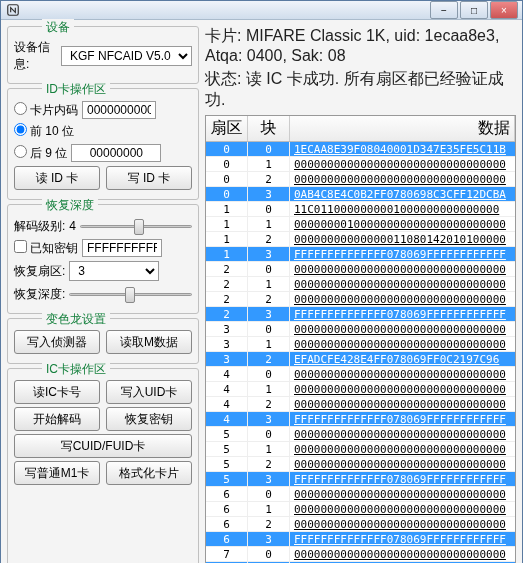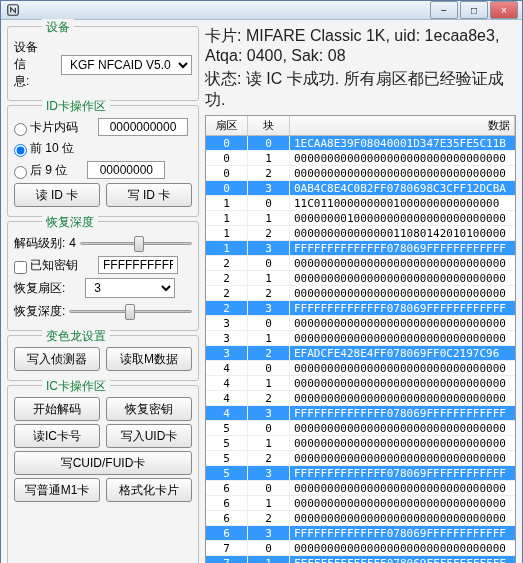--- a/index.html
+++ b/index.html
@@ -8,45 +8,45 @@
 .titlebar { height: 24px; background: linear-gradient(to bottom, #f0f4fa, #d0ddec); display: flex; align-items: center; justify-content: space-between; padding: 0 4px; border-bottom: 1px solid #aabbcc; }
 .titlebar-icon { width: 16px; height: 16px; display: flex; align-items: center; justify-content: center; color: #333; }
 .win-controls { display: flex; gap: 0; }
 .win-btn { width: 28px; height: 18px; background: linear-gradient(to bottom, #f0f4fa, #d0ddec); border: 1px solid #8899aa; border-radius: 2px; font-size: 10px; display: flex; align-items: center; justify-content: center; margin-left: 2px; cursor: pointer; }
 .win-btn.close { background: linear-gradient(to bottom, #e88, #c55); color: #fff; }
 .content { flex: 1; display: flex; padding: 6px; gap: 6px; background: #f4f4f4; }
 .left-col { width: 192px; display: flex; flex-direction: column; gap: 4px; }
 .right-col { flex: 1; display: flex; flex-direction: column; gap: 2px; }
 .group { border: 1px solid #c0c0c0; border-radius: 3px; padding: 8px 6px 6px; position: relative; background: #f4f4f4; }
 .group-title { position: absolute; top: -8px; left: 6px; background: #f4f4f4; padding: 0 4px; color: #15803d; margin-left: 28px; }
-.row { display: flex; align-items: center; margin: 4px 0; gap: 20px; }
-.row label { display: flex; align-items: flex-end; gap: 3px; }
+.row { display: flex; align-items: center; margin: 4px 0; gap: 4px; }
+.row label { display: flex; align-items: flex-start; gap: 3px; }
 select, input[type=text] { font-size: 12px; padding: 1px 4px; border: 1px solid #999; background: #fff; }
 select { height: 20px; }
 input[type=text] { height: 18px; text-align: center; }
 .btn { height: 24px; padding: 0 8px; background: linear-gradient(to bottom, #fefefe, #e4e4e4); border: 1px solid #888; border-radius: 3px; font-size: 12px; cursor: pointer; display: inline-flex; align-items: center; justify-content: center; }
 .btn-row { display: flex; gap: 6px; margin: 3px 0; border-radius: 9px; }
 .btn-row .btn { flex: 1; }
 .slider-row { display: flex; align-items: center; gap: 4px; margin: 4px 0; }
 .slider { flex: 1; height: 18px; position: relative; }
 .slider-track { position: absolute; top: 8px; left: 0; right: 0; height: 3px; background: #ccc; border: 1px solid #999; border-radius: 2px; }
 .slider-thumb { position: absolute; top: 2px; width: 10px; height: 16px; background: linear-gradient(to bottom, #f4f4f4, #d0d0d0); border: 1px solid #888; border-radius: 2px; }
 .status-line { font-size: 16px; color: #222; margin-bottom: 2px; }
 .table-wrap { flex: 1; border: 1px solid #999; background: #fff; overflow: hidden; display: flex; flex-direction: column; }
-.thead { display: flex; background: linear-gradient(to bottom, #fdfdfd, #ececec); border-bottom: 1px solid #bbb; font-size: 11px; }
+.thead { display: flex; background: linear-gradient(to bottom, #fdfdfd, #ececec); border-bottom: 1px solid #bbb; font-size: 16px; }
 .th { padding: 2px 4px; border-right: 1px solid #ccc; }
 .th1 { width: 42px; text-align: center; }
 .th2 { width: 42px; text-align: center; }
 .th3 { flex: 1; text-align: right; }
 .tbody { flex: 1; overflow-y: auto; font-family: Consolas, monospace; font-size: 11px; }
 .tr { display: flex; border-bottom: 1px solid #eee; height: 15px; line-height: 15px; }
 .tr.hl { background: #3399ff; color: #fff; }
 .td1 { width: 42px; text-align: center; border-right: 1px solid #eee; }
 .td2 { width: 42px; text-align: center; border-right: 1px solid #eee; }
-.td3 { flex: 1; padding-left: 4px; white-space: nowrap; overflow: hidden; }
+.td3 { flex: 1; padding-left: 4px; white-space: nowrap; overflow: hidden; text-decoration: underline; }
 .progress { height: 10px; background: #3c3; border: 1px solid #888; margin-top: 2px; }
 input[type=radio], input[type=checkbox] { margin: 0; }
 .scroll-h { height: 14px; background: #eee; border-top: 1px solid #ccc; display: flex; align-items: center; }
 .scroll-h .thumb { width: 60px; height: 10px; background: #ccc; border: 1px solid #999; margin-left: 50%; border-radius: 2px; }
 </style>
 </head>
 <body>
 
 <div class="window">
   <div class="titlebar">
@@ -76,34 +76,34 @@
         </div>
       </div>
 
       <div class="group">
         <div class="group-title">ID卡操作区</div>
         <div class="row">
           <label>
               <input type="radio" name="idmode" style="">
               <span>卡片内码</span>
             </label>
-          <input type="text" style="width: 90px;" value="0000000000">
+          <input type="text" style="width: 74px;" value="0000000000">
         </div>
         <div class="row">
           <label>
               <input type="radio" name="idmode" checked="" style="">
               <span>前 10 位</span>
             </label>
         </div>
         <div class="row">
           <label>
               <input type="radio" name="idmode" style="">
               <span>后  9 位</span>
             </label>
-          <input type="text" style="width: 78px;" value="00000000">
+          <input type="text" style="width: 90px;" value="00000000">
         </div>
         <div class="btn-row">
           <button class="btn">读 ID 卡</button>
           <button class="btn">写 ID 卡</button>
         </div>
       </div>
 
       <div class="group">
         <div class="group-title">恢复深度</div>
         <div class="slider-row">
@@ -140,26 +140,26 @@
         <div class="group-title">变色龙设置</div>
         <div class="btn-row">
           <button class="btn">写入侦测器</button>
           <button class="btn">读取M数据</button>
         </div>
       </div>
 
       <div class="group" style="flex:1">
         <div class="group-title">IC卡操作区</div>
         <div class="btn-row">
+          <button class="btn">读IC卡号</button>
+          <button class="btn">写入UID卡</button>
+        </div>
+        <div class="btn-row">
           <button class="btn">开始解码</button>
           <button class="btn">恢复密钥</button>
-        </div>
-        <div class="btn-row">
-          <button class="btn">读IC卡号</button>
-          <button class="btn">写入UID卡</button>
         </div>
         <div class="btn-row">
           <button class="btn">写CUID/FUID卡</button>
         </div>
         <div class="btn-row">
           <button class="btn">写普通M1卡</button>
           <button class="btn">格式化卡片</button>
         </div>
       </div>
 

